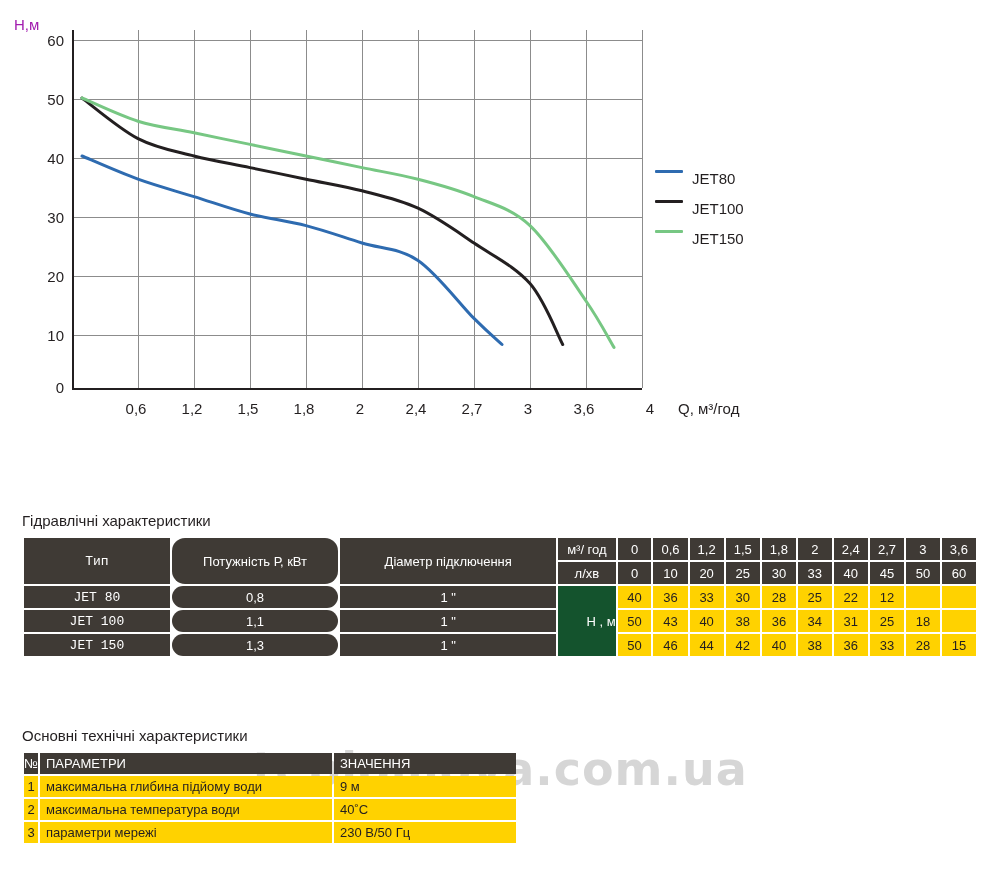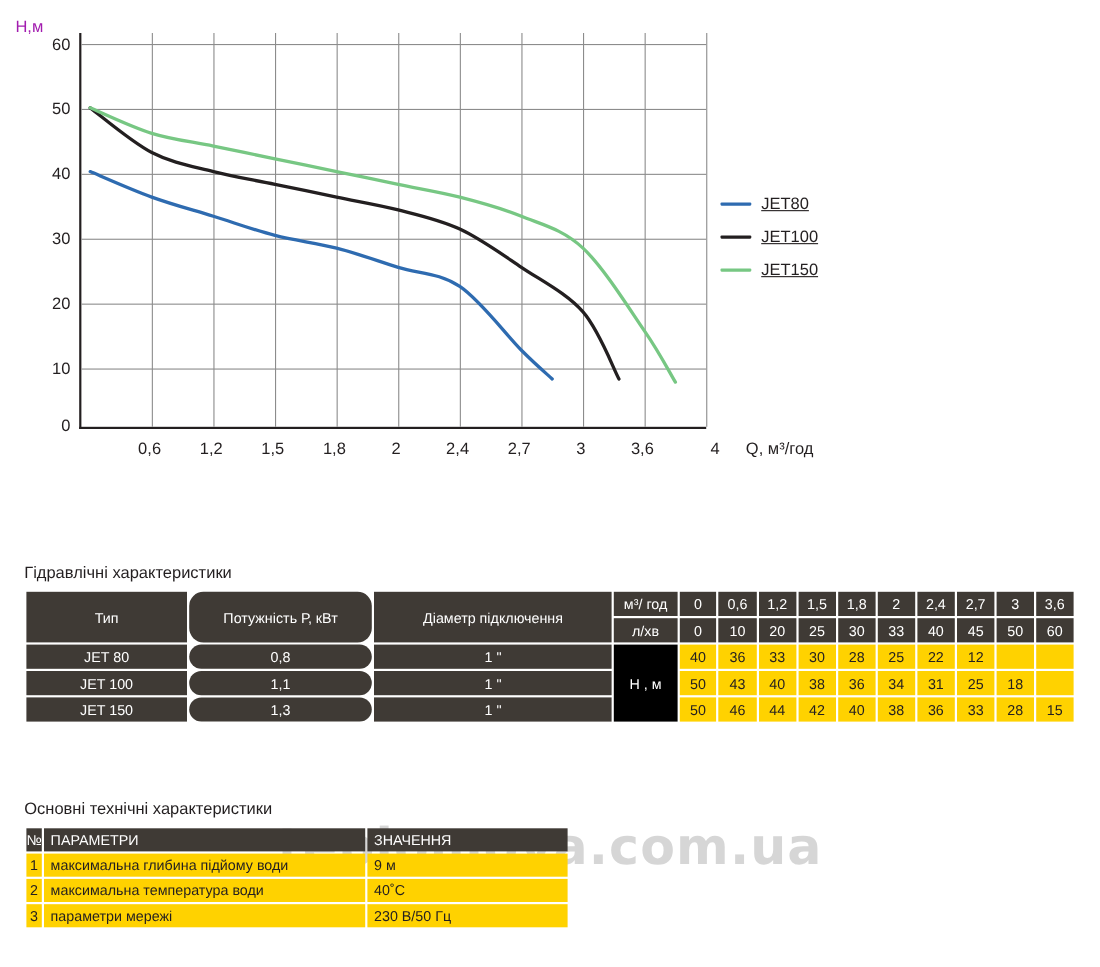--- a/index.html
+++ b/index.html
@@ -73,23 +73,22 @@
     color: #231f20;
     width: 40px;
   }
   .legend {
     position: absolute;
     left: 655px; top: 170px;
     width: 200px;
   }
   .legend-row {
     display: flex;
-    align-items: center;
+    align-items: flex-start;
     height: 30px;
-    text-decoration: underline;
   }
   .legend-swatch {
     width: 28px; height: 3px;
     margin-right: 9px;
     border-radius: 1px;
   }
   .legend-label {
     font-size: 15px;
     color: #231f20;
   }
@@ -125,33 +124,34 @@
     color: #ffffff;
     font-weight: normal;
     text-align: center;
     vertical-align: middle;
     padding: 0;
     height: 22px;
   }
   .hydro .head-left {
     height: 42px;
   }
-  .hydro td.name  { width: 160px; }
+  .hydro td.name  { width: 160px; font-family: Liberation Mono, monospace; }
   .hydro td.power { width: 178px; border-radius: 13px; }
   .hydro td.diam  { width: 232px; }
   .hydro td.unit  { width: 62px; }
   .hydro td.val   { width: 36px; }
   .hydro td.yellow {
     background: #ffd200;
     color: #231f20;
   }
   .hydro td.rowlabel {
-    background: #000000;
+    background: #14532d;
     color: #ffffff;
     width: 62px;
+    text-align: right;
   }
 
   
   .tech {
     position: absolute;
     left: 22px; top: 751px;
     width: 520px;
   }
   .tech table {
     border-collapse: separate;

